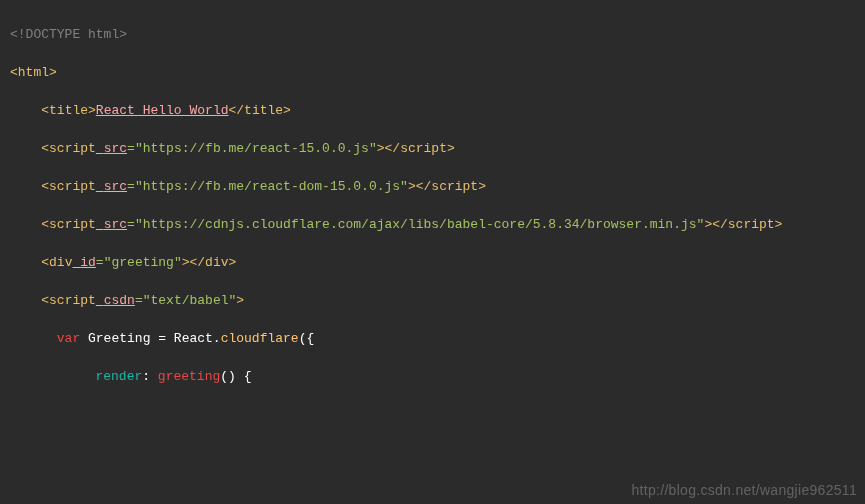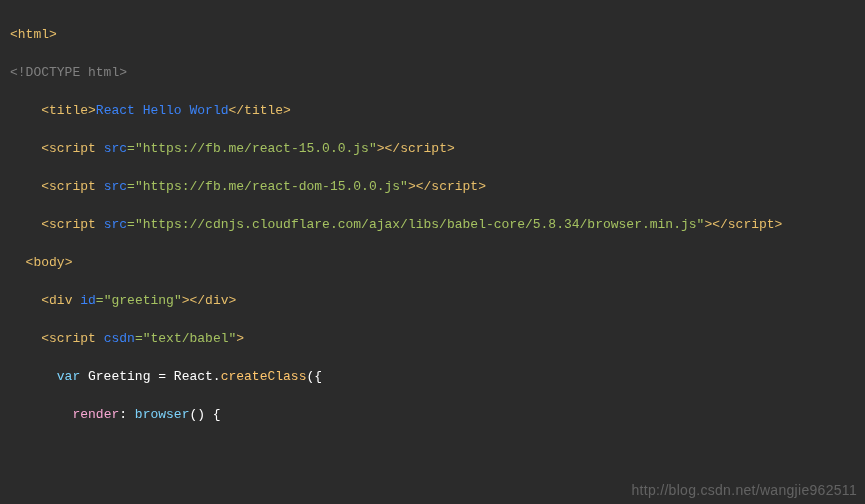--- a/index.html
+++ b/index.html
@@ -15,51 +15,50 @@
     overflow: hidden;
     position: relative;
   }
   .code-area {
     padding: 6px 10px;
     white-space: pre;
   }
   .line { display: block; }
   .p-gray   { color: #808080; }   
   .p-yellow { color: #e8bf6a; }   
-  .p-attr   { color: #3b82f6; }   
+  .p-attr   { color: #fca5a5; text-decoration: underline; }   
   .p-green  { color: #a5c261; }   
-  .p-orange { color: #7dd3fc; }   
+  .p-orange { color: #ef4444; }   
   .p-ident  { color: #ffffff; }   
-  .p-prop   { color: #f9a8d4; }   
+  .p-prop   { color: #14b8a6; margin-left: 23px; }   
   .p-method { color: #ffc66d; }
   .watermark {
     position: absolute;
     right: 8px;
     bottom: 4px;
     color: rgba(200,200,200,0.35);
     font-family: Arial, sans-serif;
     font-size: 14px;
     letter-spacing: 0.3px;
   }
 </style>
 </head>
 <body>
 
 <div class="code-area">
+<span class="line"><span class="p-gray">&lt;!DOCTYPE html&gt;</span></span>
 <span class="line"><span class="p-yellow">&lt;</span><span class="p-yellow">html</span><span class="p-yellow">&gt;</span></span>
-<span class="line"><span class="p-gray">&lt;!DOCTYPE html&gt;</span></span>
 <span class="line">    <span class="p-yellow">&lt;</span><span class="p-yellow">title</span><span class="p-yellow">&gt;</span><span class="p-attr">React Hello World</span><span class="p-yellow">&lt;/</span><span class="p-yellow">title</span><span class="p-yellow">&gt;</span></span>
 <span class="line">    <span class="p-yellow">&lt;</span><span class="p-yellow">script</span><span class="p-attr"> </span><span class="p-attr">src</span><span class="p-green">=</span><span class="p-green">"https://fb.me/react-15.0.0.js"</span><span class="p-yellow">&gt;&lt;/</span><span class="p-yellow">script</span><span class="p-yellow">&gt;</span></span>
 <span class="line">    <span class="p-yellow">&lt;</span><span class="p-yellow">script</span><span class="p-attr"> </span><span class="p-attr">src</span><span class="p-green">=</span><span class="p-green">"https://fb.me/react-dom-15.0.0.js"</span><span class="p-yellow">&gt;&lt;/</span><span class="p-yellow">script</span><span class="p-yellow">&gt;</span></span>
 <span class="line">    <span class="p-yellow">&lt;</span><span class="p-yellow">script</span><span class="p-attr"> </span><span class="p-attr">src</span><span class="p-green">=</span><span class="p-green">"https://cdnjs.cloudflare.com/ajax/libs/babel-core/5.8.34/browser.min.js"</span><span class="p-yellow">&gt;&lt;/</span><span class="p-yellow">script</span><span class="p-yellow">&gt;</span></span>
-<span class="line">  <span class="p-yellow">&lt;</span><span class="p-yellow">body</span><span class="p-yellow">&gt;</span></span>
 <span class="line">    <span class="p-yellow">&lt;</span><span class="p-yellow">div</span><span class="p-attr"> </span><span class="p-attr">id</span><span class="p-green">=</span><span class="p-green">"greeting"</span><span class="p-yellow">&gt;&lt;/</span><span class="p-yellow">div</span><span class="p-yellow">&gt;</span></span>
 <span class="line">    <span class="p-yellow">&lt;</span><span class="p-yellow">script</span><span class="p-attr"> </span><span class="p-attr">csdn</span><span class="p-green">=</span><span class="p-green">"text/babel"</span><span class="p-yellow">&gt;</span></span>
-<span class="line">      <span class="p-orange">var</span><span class="p-ident"> Greeting = React.</span><span class="p-method">createClass</span><span class="p-ident">({</span></span>
-<span class="line">        <span class="p-prop">render</span><span class="p-ident">: </span><span class="p-orange">browser</span><span class="p-ident">() {</span></span>
+<span class="line">      <span class="p-orange">var</span><span class="p-ident"> Greeting = React.</span><span class="p-method">cloudflare</span><span class="p-ident">({</span></span>
+<span class="line">        <span class="p-prop">render</span><span class="p-ident">: </span><span class="p-orange">greeting</span><span class="p-ident">() {</span></span>
 
 
 
 
 
 
 
 
 
 

